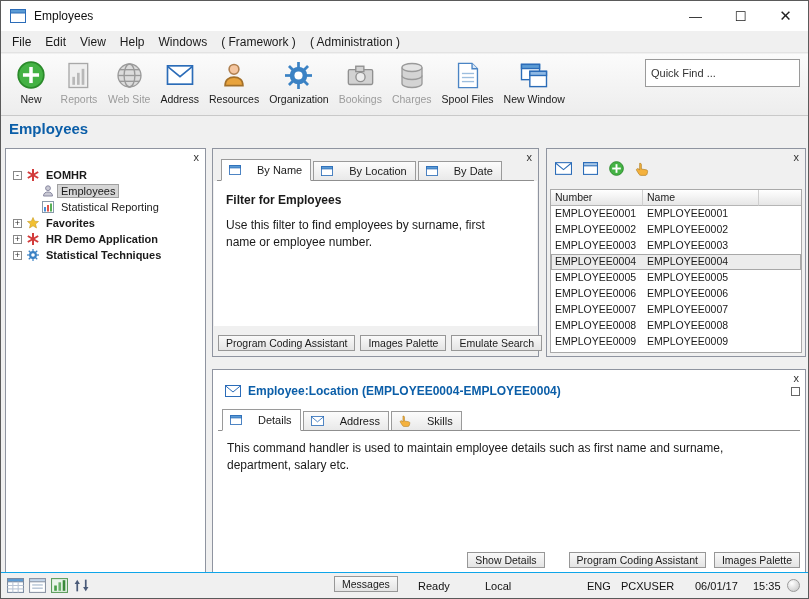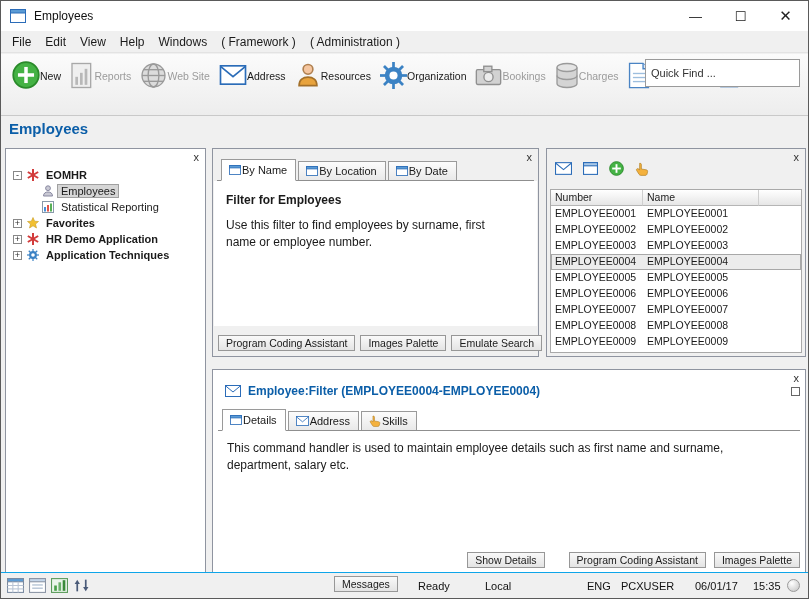--- a/index.html
+++ b/index.html
@@ -16,21 +16,21 @@
   .wincontrols{position:absolute;right:0;top:0;height:30px;display:flex;}
   .winbtn{width:45px;height:30px;display:flex;align-items:center;justify-content:center;font-size:13px;color:#222;cursor:default;}
   .winbtn.close{font-size:15px;}
 
   
   .menubar{position:absolute;top:30px;left:0;right:0;height:22px;background:#f0f0f0;display:flex;align-items:center;padding-left:4px;border-bottom:1px solid #e3e3e3;}
   .menuitem{padding:2px 7px;font-size:12px;cursor:default;}
 
   
   .toolbar{position:absolute;top:53px;left:0;right:0;height:62px;background:linear-gradient(#fbfbfb,#ededed);border-bottom:1px solid #c9c9c9;display:flex;align-items:flex-start;padding:4px 4px 0 6px;}
-  .tb-item{display:flex;flex-direction:row;align-items:center;min-width:48px;padding:1px 5px;cursor:default;}
+  .tb-item{display:flex;flex-direction:column;align-items:center;min-width:48px;padding:1px 5px;cursor:default;}
   .tb-icon{height:32px;display:flex;align-items:center;justify-content:center;}
   .tb-label{font-size:10.5px;margin-top:2px;color:#1a1a1a;white-space:nowrap;}
   .tb-item.disabled .tb-label{color:#9b9b9b;}
   .quickfind{position:absolute;top:5px;right:8px;width:155px;height:28px;border:1px solid #9a9a9a;background:#fff;font-size:11px;padding:2px 5px;font-family:"Liberation Sans",sans-serif;}
   .quickfind::placeholder{color:#333;opacity:1;}
 
   
   .page-title{position:absolute;top:119px;left:8px;font-size:15px;font-weight:bold;color:#0b5ea8;}
 
   
@@ -47,21 +47,21 @@
   .tree-row.lvl0{padding-left:5px;}
   .tree-row.lvl1{padding-left:33px;}
   .tree-row.bold .node-label{font-weight:bold;}
   .expander{width:9px;height:9px;border:1px solid #888;background:#fff;display:inline-flex;align-items:center;justify-content:center;font-size:9px;line-height:7px;margin-right:4px;color:#333;}
   .node-icon{width:13px;height:13px;margin-right:4px;display:inline-flex;align-items:center;justify-content:center;}
   .node-label{padding:0 3px;}
   .tree-row.selected .node-label{background:#d6d6d6;outline:1px solid #a0a0a0;}
 
   
   .tabbar{display:flex;align-items:flex-end;border-bottom:1px solid #8f8f8f;height:22px;padding-left:4px;}
-  .tab{display:flex;align-items:center;gap:1px;font-size:11px;padding:2px 8px 3px 7px;border:1px solid #9a9a9a;border-bottom:none;background:linear-gradient(#fcfcfc,#e9e9e9);margin-right:2px;height:19px;cursor:default;white-space:nowrap;}
+  .tab{display:flex;align-items:center;gap:16px;font-size:11px;padding:2px 8px 3px 7px;border:1px solid #9a9a9a;border-bottom:none;background:linear-gradient(#fcfcfc,#e9e9e9);margin-right:2px;height:19px;cursor:default;white-space:nowrap;}
   .tab.active{background:#fff;height:22px;margin-bottom:-1px;border-bottom:1px solid #fff;}
 
   
   .filter-tabs{position:absolute;top:10px;left:4px;right:4px;}
   .filter-content{position:absolute;top:32px;left:1px;right:1px;bottom:30px;background:#fff;}
   .filter-heading{font-weight:bold;font-size:12px;margin:12px 12px 10px 12px;}
   .filter-desc{font-size:12px;margin:0 34px 0 12px;line-height:1.45;}
   .filter-buttons{position:absolute;bottom:5px;left:5px;display:flex;gap:5px;}
 
   .btn{font-size:10.5px;padding:2px 7px;height:16px;background:linear-gradient(#f9f9f9,#e4e4e4);border:1px solid #979797;white-space:nowrap;cursor:default;font-family:"Liberation Sans",sans-serif;color:#1a1a1a;display:inline-flex;align-items:center;}
@@ -310,21 +310,21 @@
               <g fill="#3b82c4">
                 <rect x="9" y="0" width="2" height="20"></rect>
                 <rect x="9" y="0" width="2" height="20" transform="rotate(45 10 10)"></rect>
                 <rect x="9" y="0" width="2" height="20" transform="rotate(90 10 10)"></rect>
                 <rect x="9" y="0" width="2" height="20" transform="rotate(135 10 10)"></rect>
                 <circle cx="10" cy="10" r="6.5"></circle>
               </g>
               <circle cx="10" cy="10" r="3" fill="#fff"></circle>
             </svg>
         </span>
-        <span class="node-label">Application Techniques</span>
+        <span class="node-label">Statistical Techniques</span>
       </div>
     </div>
   </div>
 
   <div class="panel filter-panel">
     <span class="panel-close">x</span>
     <div class="tabbar filter-tabs">
       <div class="tab active">
         <svg width="12" height="10" viewBox="0 0 14 12">
             <rect x="0.5" y="0.5" width="13" height="11" fill="#fff" stroke="#2b6cb8"></rect>
@@ -434,21 +434,21 @@
   <div class="panel details-panel">
     <span class="panel-close">x</span>
     <span class="panel-max"></span>
     <div class="details-title">
       <span>
         <svg width="16" height="12" viewBox="0 0 16 12">
             <rect x="0.5" y="0.5" width="15" height="11" fill="#fff" stroke="#2b6cb8"></rect>
             <path d="M0.5,0.8 L8,7 L15.5,0.8" fill="none" stroke="#2b6cb8"></path>
           </svg>
       </span>
-      <span>Employee:Filter (EMPLOYEE0004-EMPLOYEE0004)</span>
+      <span>Employee:Location (EMPLOYEE0004-EMPLOYEE0004)</span>
     </div>
     <div class="tabbar details-tabs">
       <div class="tab active">
         <svg width="12" height="10" viewBox="0 0 14 12">
             <rect x="0.5" y="0.5" width="13" height="11" fill="#fff" stroke="#2b6cb8"></rect>
             <rect x="0.5" y="0.5" width="13" height="3" fill="#5b9bd5" stroke="#2b6cb8"></rect>
           </svg>
         <span>Details</span>
       </div>
       <div class="tab">

